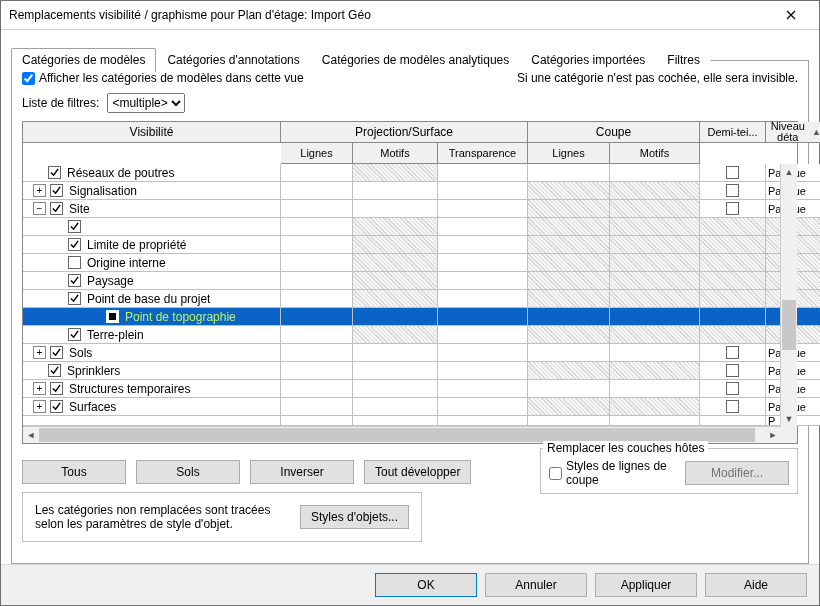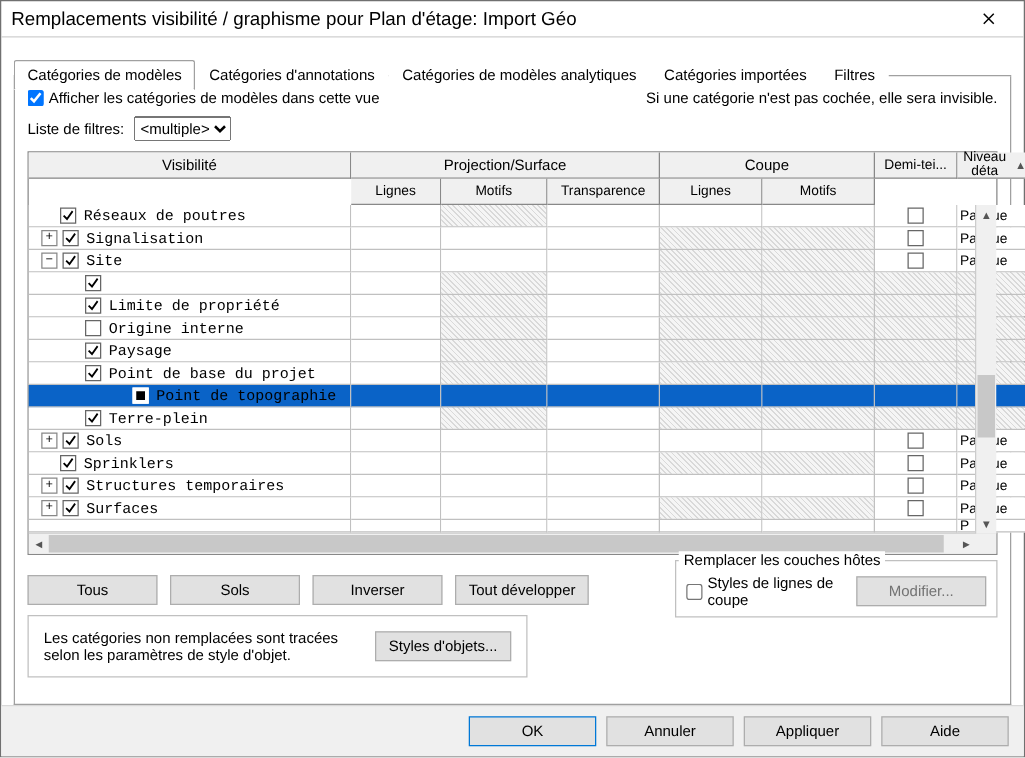--- a/index.html
+++ b/index.html
@@ -1,18 +1,18 @@
 <!DOCTYPE html>
 <html><head>
 <meta charset="utf-8">
 <style>
   html,body{margin:0;padding:0;font-family:"Segoe UI",Tahoma,sans-serif;font-size:12px;color:#000;background:#fff;}
   .window{width:820px;height:606px;border:1px solid #707070;box-sizing:border-box;display:flex;flex-direction:column;}
   .titlebar{display:flex;align-items:center;height:28px;padding:0 8px;border-bottom:1px solid #d0d0d0;}
-  .titlebar .title{flex:1;font-size:15px;}
+  .titlebar .title{flex:1;font-size:12px;}
   .titlebar .close{width:40px;height:22px;display:flex;align-items:center;justify-content:center;cursor:pointer;}
   .titlebar .close svg{width:10px;height:10px;}
   .client{flex:1;padding:6px 10px 0 10px;display:flex;flex-direction:column;}
   .tabs{display:flex;border-bottom:1px solid #a0a0a0;position:relative;}
   .tab{padding:4px 10px;border:1px solid transparent;border-bottom:none;cursor:pointer;position:relative;top:12px;background:#fff;}
   .tab.active{border-color:#a0a0a0;border-bottom:1px solid #fff;border-top-left-radius:2px;border-top-right-radius:2px;}
   .panel{border:1px solid #a0a0a0;border-top:none;padding:10px 10px 6px 10px;flex:1;display:flex;flex-direction:column;}
   .topbar{display:flex;align-items:center;justify-content:space-between;margin-bottom:8px;}
   .check{display:flex;align-items:center;gap:4px;}
   .check input{margin:0;}
@@ -20,24 +20,24 @@
   .filterbar select{height:20px;font-size:12px;}
   
   .grid-wrap{border:1px solid #888;position:relative;}
   .grid{display:grid;grid-template-columns:258px 72px 85px 90px 82px 90px 66px 56px;font-size:12px;}
   .grid .gh{background:#f0f0f0;border-right:1px solid #888;border-bottom:1px solid #888;display:flex;align-items:center;justify-content:center;height:20px;text-align:center;}
   .grid .gh.small{font-size:11px;}
   .grid .span3{grid-column:span 3;}
   .grid .span2{grid-column:span 2;}
   .row{display:contents;}
   .cell{border-right:1px solid #c0c0c0;border-bottom:1px solid #c0c0c0;height:18px;display:flex;align-items:center;padding:0 2px;box-sizing:border-box;background:#fff;}
-  .cell.vis{justify-content:flex-start;gap:2px;font-family:Liberation Mono, monospace;}
+  .cell.vis{justify-content:flex-start;gap:2px;}
   .cell.center{justify-content:center;}
   .cell.hatch{background:repeating-linear-gradient(45deg,#d9d9d9 0,#d9d9d9 1px,#f5f5f5 1px,#f5f5f5 3px);}
-  .row.sel .cell{background:#0a63c7;color:#000000;padding-left:40px;}
+  .row.sel .cell{background:#0a63c7;color:#bef264;padding-left:40px;}
   .row.sel .cell.hatch{background:#0a63c7;}
   .row.sel .tree-chk,.row.sel .tree-mixed{background:#fff;border-color:#fff;}
   .tree-toggle{width:11px;height:11px;border:1px solid #888;display:inline-flex;align-items:center;justify-content:center;font-size:10px;line-height:1;cursor:pointer;margin-right:2px;background:#fff;}
   .tree-spacer{width:11px;height:11px;display:inline-block;margin-right:2px;}
   .indent{display:inline-block;}
   .tree-chk{width:11px;height:11px;border:1px solid #666;display:inline-flex;align-items:center;justify-content:center;background:#fff;flex:none;}
   .tree-chk svg{width:9px;height:9px;}
   .tree-mixed{width:11px;height:11px;border:1px solid #666;background:#fff;display:inline-flex;align-items:center;justify-content:center;flex:none;}
   .tree-mixed::after{content:"";width:7px;height:7px;background:#000;}
   .cell.detail{font-size:11px;white-space:nowrap;overflow:hidden;}

